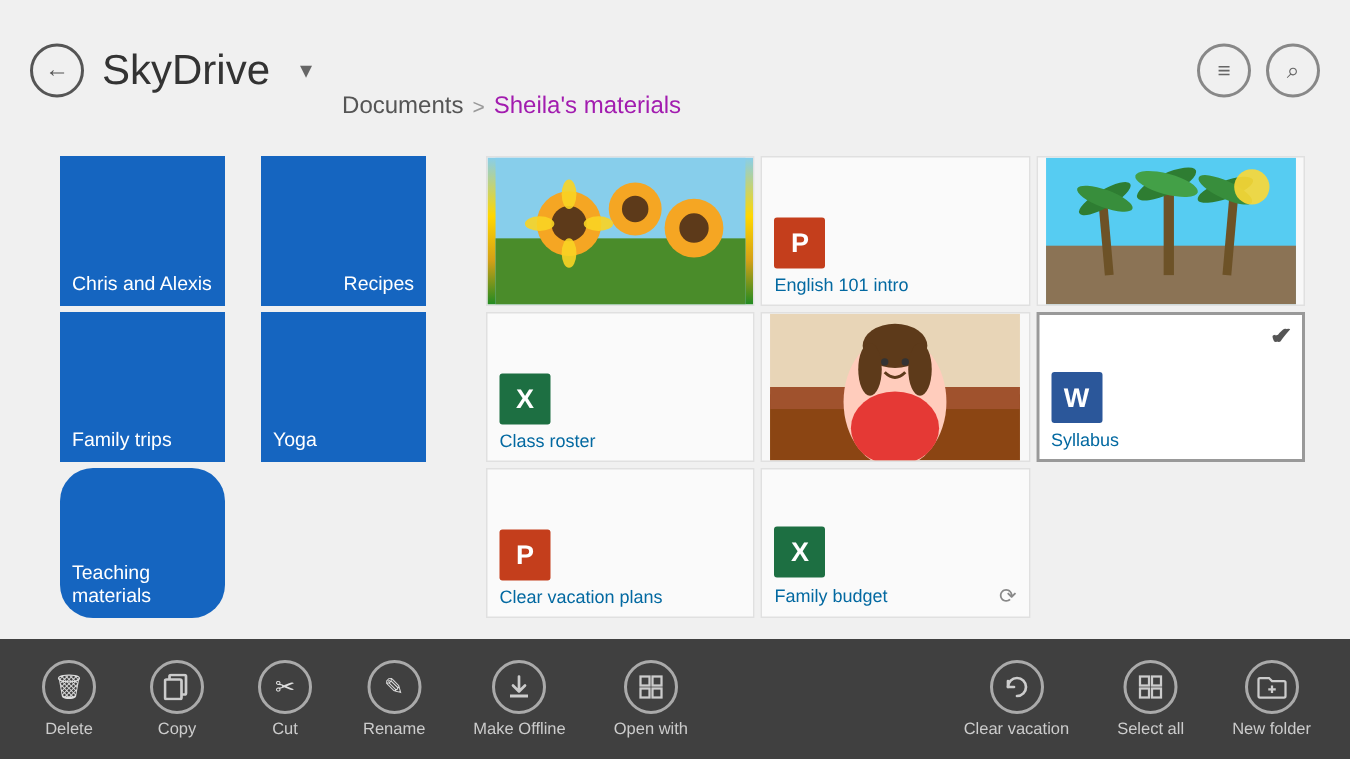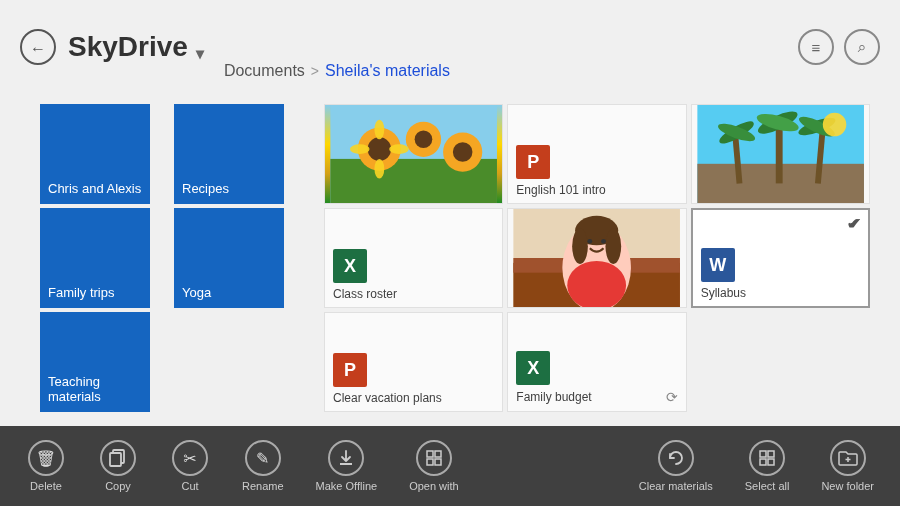--- a/index.html
+++ b/index.html
@@ -30,45 +30,45 @@
       display: flex;
       align-items: center;
       justify-content: center;
       cursor: pointer;
       color: #555;
       font-size: 16px;
       flex-shrink: 0;
     }
     .app-title {
       font-size: 28px;
-      font-weight: 700;
+      font-weight: 400;
       color: #333;
       display: flex;
-      align-items: flex-end;
-      gap: 8px;
+      align-items: center;
+      gap: 20px;
     }
     .app-title .caret {
       font-size: 16px;
       color: #666;
     }
     .breadcrumb {
       font-size: 16px;
       color: #555;
       display: flex;
       align-items: center;
       gap: 6px;
       margin-left: 8px;
       margin-top: 48px;
     }
     .breadcrumb .sep {
       color: #999;
       font-size: 14px;
     }
     .breadcrumb .current {
-      color: #1d4ed8;
+      color: #a21caf;
       text-align: center;
     }
     .header-right {
       margin-left: auto;
       display: flex;
       gap: 10px;
     }
     .header-icon-btn {
       width: 36px;
       height: 36px;
@@ -107,20 +107,21 @@
       cursor: pointer;
       display: flex;
       flex-direction: column;
       justify-content: flex-end;
       position: relative;
       margin-left: 20px;
     }
     .folder-tile.teaching {
       grid-column: 1;
       grid-row: 3;
+      border-radius: 22px;
     }
 
     
     .files-section {
       flex: 1;
       display: grid;
       grid-template-columns: repeat(3, 1fr);
       grid-template-rows: repeat(3, 100px);
       gap: 4px;
     }
@@ -135,21 +136,21 @@
       padding: 6px 8px;
       position: relative;
       overflow: hidden;
     }
     .file-tile.photo {
       padding: 0;
       overflow: hidden;
     }
     .file-tile .file-label {
       font-size: 12px;
-      color: #404040;
+      color: #0369a1;
       position: relative;
       z-index: 1;
     }
     .file-tile.selected {
       border: 2px solid #999;
       background: #fff;
     }
     .file-tile.selected::after {
       content: '✔';
       position: absolute;
@@ -259,21 +260,21 @@
   </div>
 </div>
 
 <div class="main">
 
   <div class="folders-grid">
 
     <div class="folder-tile" style="grid-column:1;grid-row:1;">
       <span class="file-label">Chris and Alexis</span>
     </div>
-    <div class="folder-tile" style="grid-column:2;grid-row:1;">
+    <div class="folder-tile" style="grid-column:2;grid-row:1;align-items:flex-end;">
       <span class="file-label">Recipes</span>
     </div>
     <div class="folder-tile" style="grid-column:1;grid-row:2;">
       <span class="file-label">Family trips</span>
     </div>
     <div class="folder-tile" style="grid-column:2;grid-row:2;">
       <span class="file-label">Yoga</span>
     </div>
     <div class="folder-tile teaching" style="grid-column:1;grid-row:3;">
       <span class="file-label">Teaching materials</span>
@@ -429,21 +430,21 @@
 
   <div class="taskbar-spacer"></div>
 
   <div class="taskbar-btn">
     <div class="tb-icon">
       <svg width="18" height="18" viewBox="0 0 18 18" fill="none">
         <path d="M3 9 A6 6 0 1 1 9 15" stroke="#ccc" stroke-width="1.8" stroke-linecap="round"></path>
         <path d="M3 5 L3 9 L7 9" stroke="#ccc" stroke-width="1.8" stroke-linecap="round" stroke-linejoin="round"></path>
       </svg>
     </div>
-    <span class="tb-label">Clear materials</span>
+    <span class="tb-label">Clear vacation</span>
   </div>
   <div class="taskbar-btn">
     <div class="tb-icon">
       <svg width="18" height="18" viewBox="0 0 18 18" fill="none">
         <rect x="2" y="2" width="6" height="6" stroke="#ccc" stroke-width="1.5"></rect>
         <rect x="10" y="2" width="6" height="6" stroke="#ccc" stroke-width="1.5"></rect>
         <rect x="2" y="10" width="6" height="6" stroke="#ccc" stroke-width="1.5"></rect>
         <rect x="10" y="10" width="6" height="6" stroke="#ccc" stroke-width="1.5"></rect>
       </svg>
     </div>

